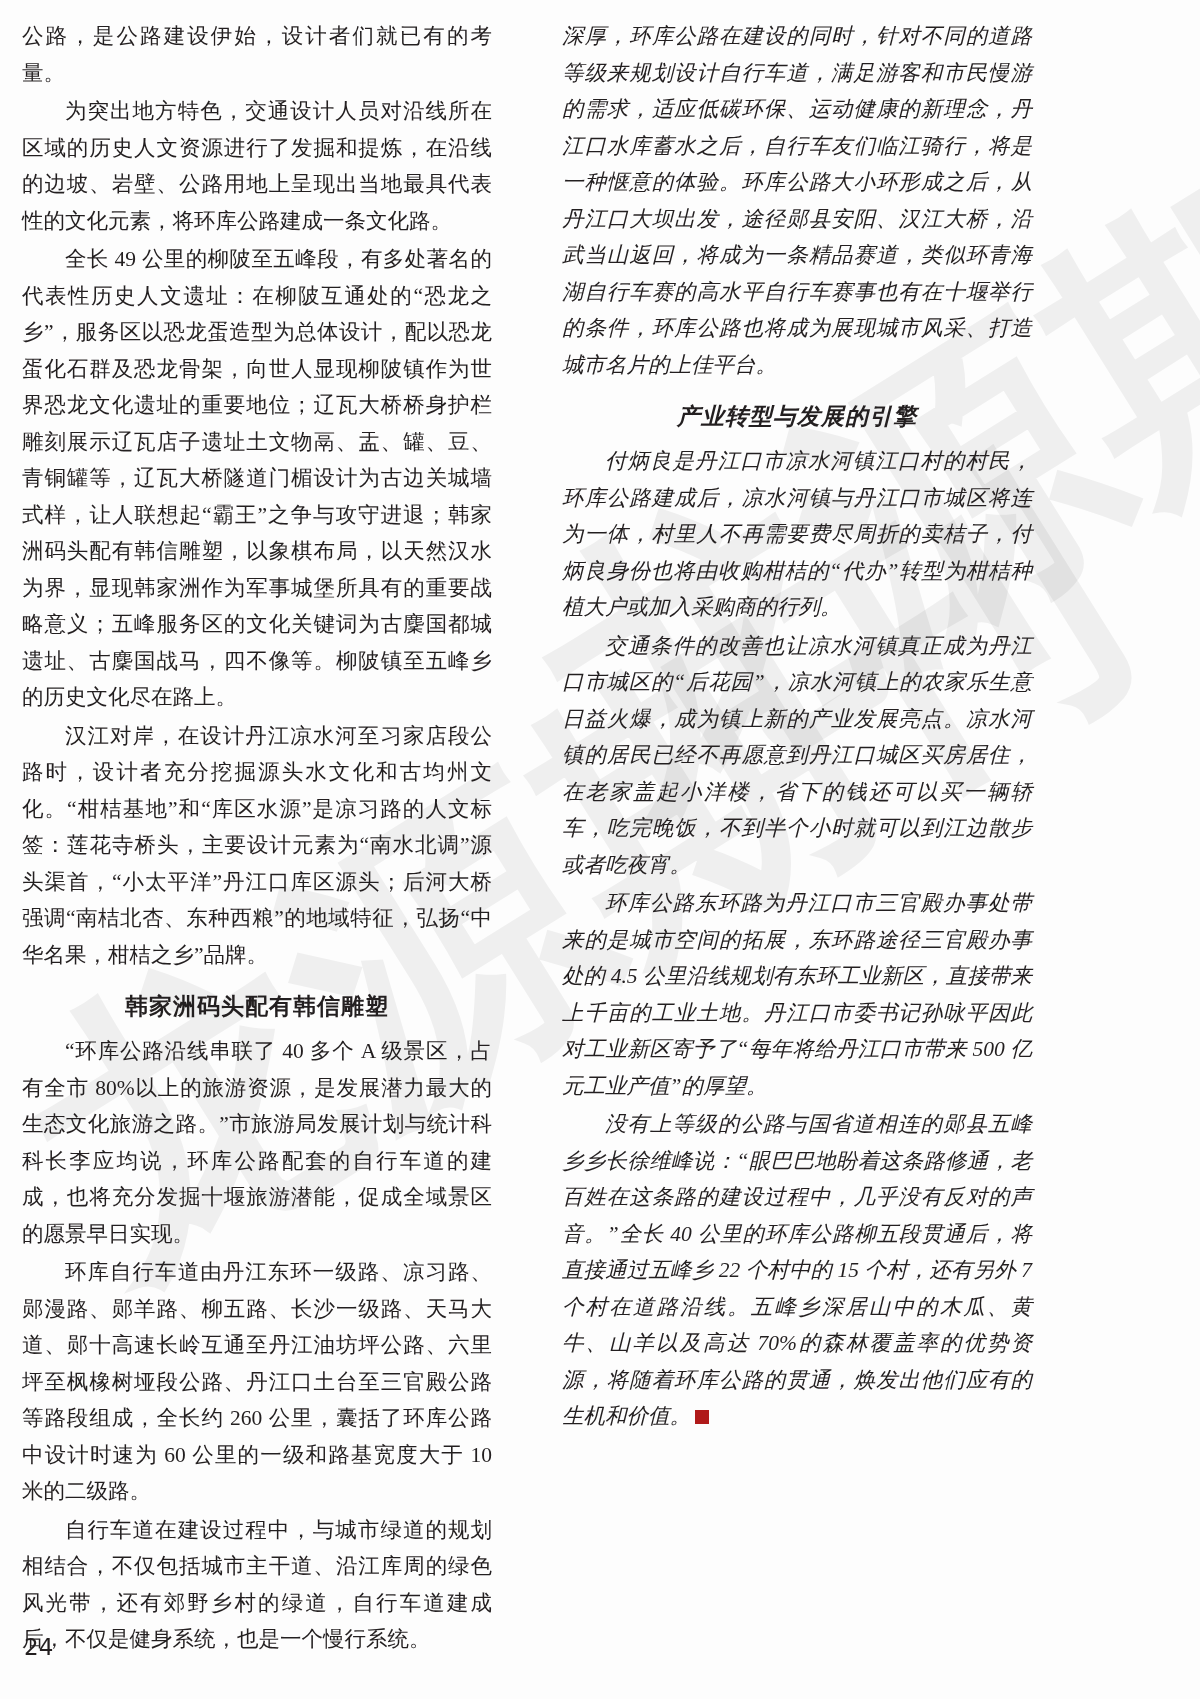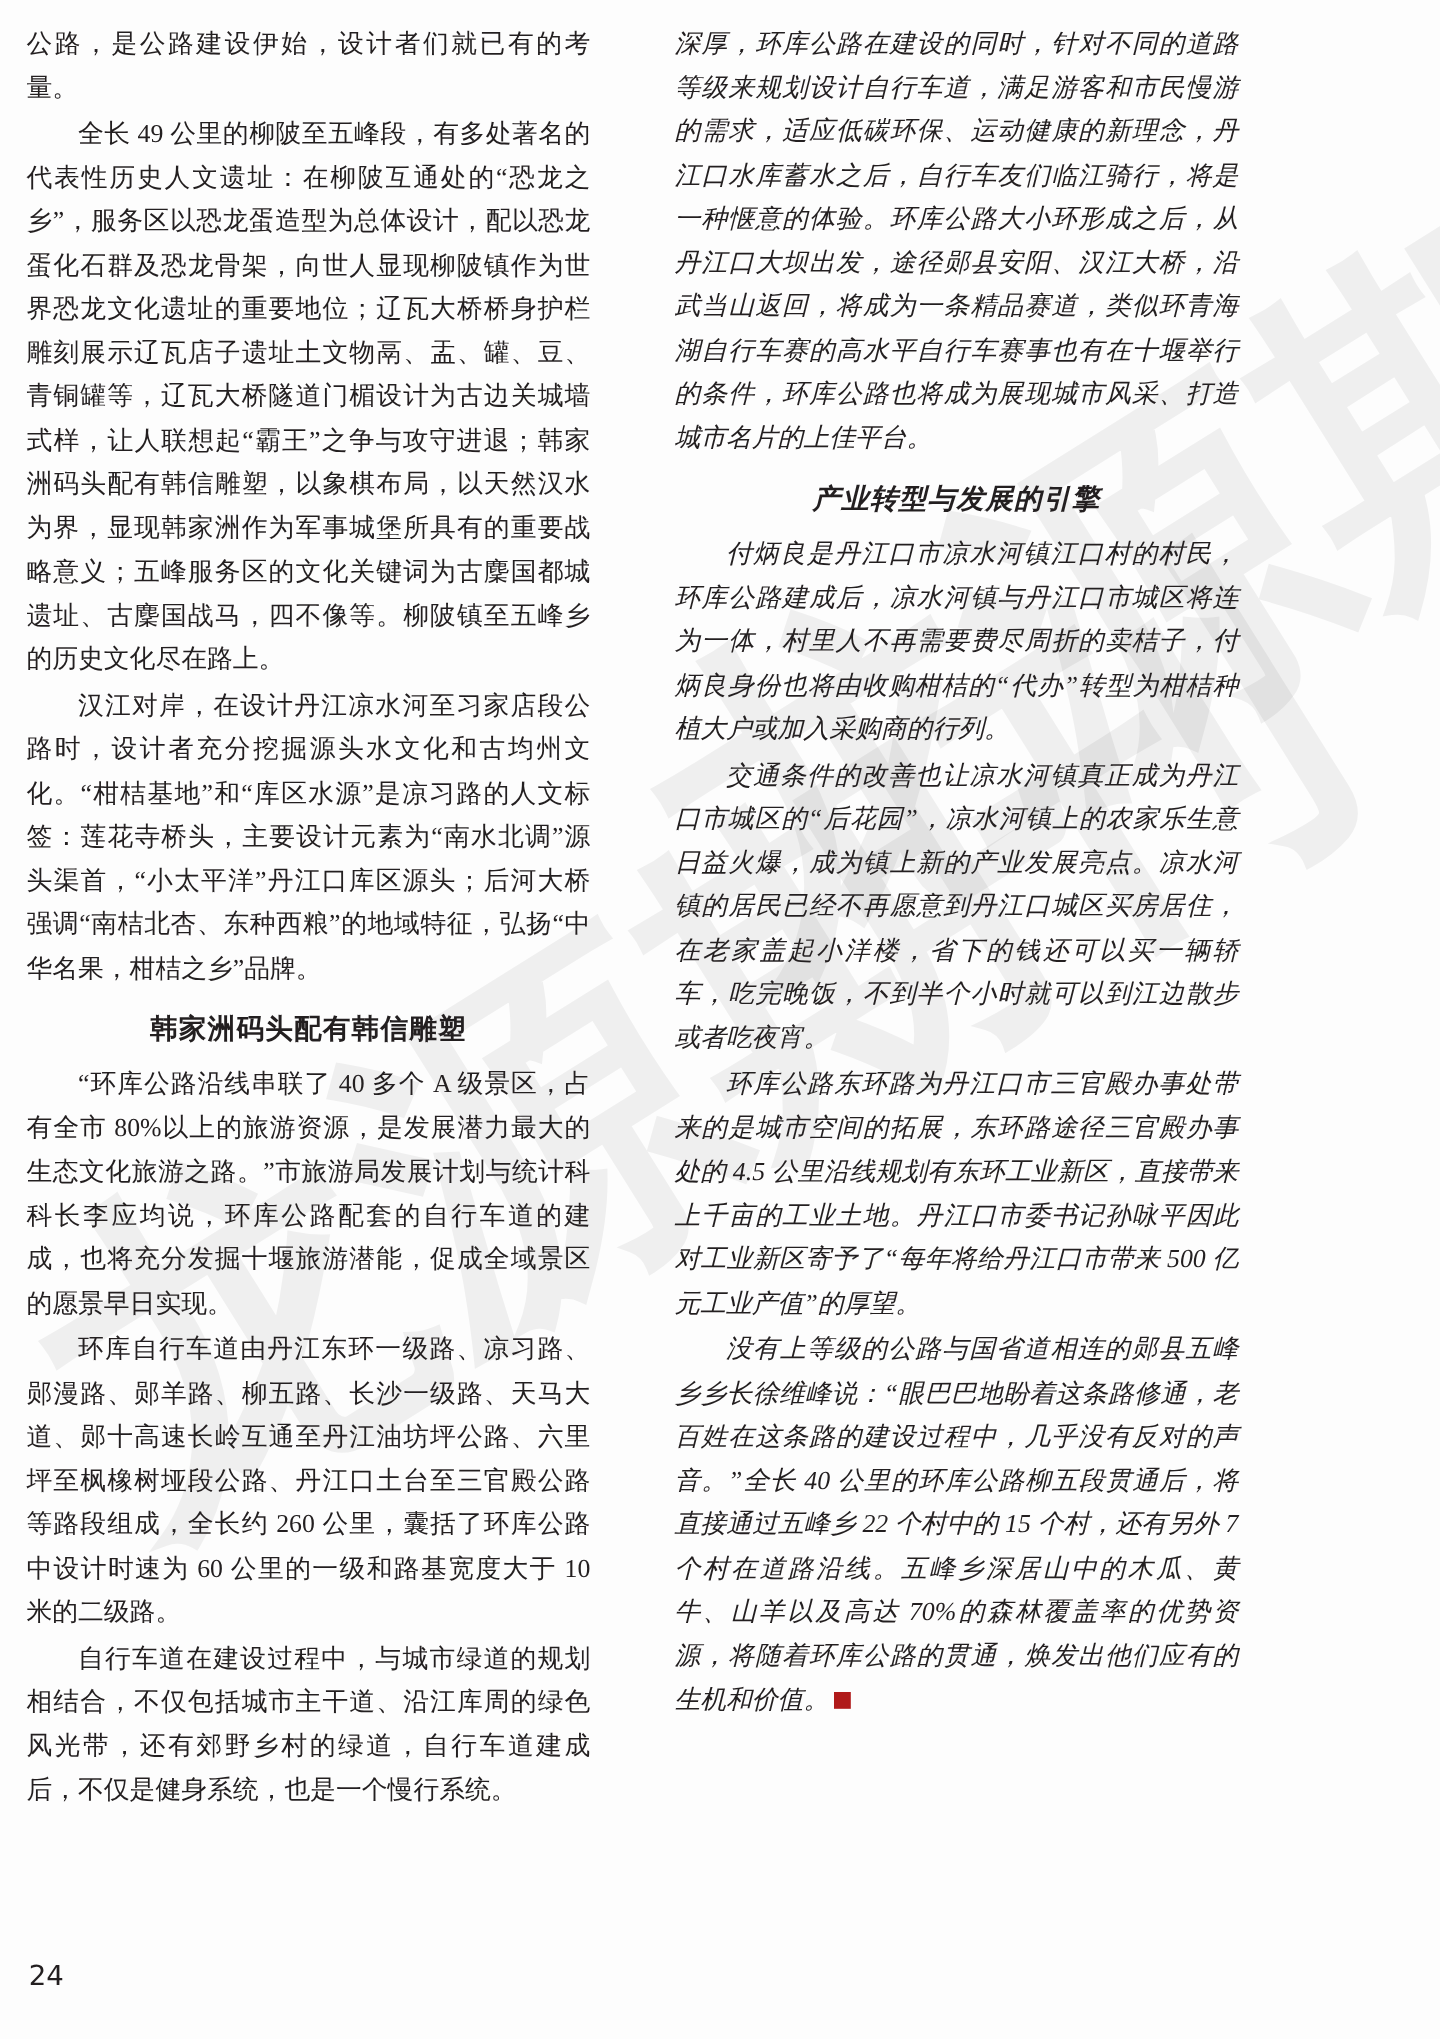--- a/index.html
+++ b/index.html
@@ -109,20 +109,21 @@
 
   <div class="watermark">
     <div class="wm-text wm1">龙源期刊</div>
     <div class="wm-text wm2">龙源期刊</div>
   </div>
 
   <div class="columns">
 
     <div class="col col-left">
       <p class="para noindent">公路，是公路建设伊始，设计者们就已有的考量。</p>
+      <p class="para">为突出地方特色，交通设计人员对沿线所在区域的历史人文资源进行了发掘和提炼，在沿线的边坡、岩壁、公路用地上呈现出当地最具代表性的文化元素，将环库公路建成一条文化路。</p>
       <p class="para">全长 49 公里的柳陂至五峰段，有多处著名的代表性历史人文遗址：在柳陂互通处的“恐龙之乡”，服务区以恐龙蛋造型为总体设计，配以恐龙蛋化石群及恐龙骨架，向世人显现柳陂镇作为世界恐龙文化遗址的重要地位；辽瓦大桥桥身护栏雕刻展示辽瓦店子遗址土文物鬲、盂、罐、豆、青铜罐等，辽瓦大桥隧道门楣设计为古边关城墙式样，让人联想起“霸王”之争与攻守进退；韩家洲码头配有韩信雕塑，以象棋布局，以天然汉水为界，显现韩家洲作为军事城堡所具有的重要战略意义；五峰服务区的文化关键词为古麇国都城遗址、古麇国战马，四不像等。柳陂镇至五峰乡的历史文化尽在路上。</p>
       <p class="para">汉江对岸，在设计丹江凉水河至习家店段公路时，设计者充分挖掘源头水文化和古均州文化。“柑桔基地”和“库区水源”是凉习路的人文标签：莲花寺桥头，主要设计元素为“南水北调”源头渠首，“小太平洋”丹江口库区源头；后河大桥强调“南桔北杏、东种西粮”的地域特征，弘扬“中华名果，柑桔之乡”品牌。</p>
 
       <h2 class="subhead">韩家洲码头配有韩信雕塑</h2>
 
       <p class="para">“环库公路沿线串联了 40 多个 A 级景区，占有全市 80%以上的旅游资源，是发展潜力最大的生态文化旅游之路。”市旅游局发展计划与统计科科长李应均说，环库公路配套的自行车道的建成，也将充分发掘十堰旅游潜能，促成全域景区的愿景早日实现。</p>
       <p class="para">环库自行车道由丹江东环一级路、凉习路、郧漫路、郧羊路、柳五路、长沙一级路、天马大道、郧十高速长岭互通至丹江油坊坪公路、六里坪至枫橡树垭段公路、丹江口土台至三官殿公路等路段组成，全长约 260 公里，囊括了环库公路中设计时速为 60 公里的一级和路基宽度大于 10 米的二级路。</p>
       <p class="para">自行车道在建设过程中，与城市绿道的规划相结合，不仅包括城市主干道、沿江库周的绿色风光带，还有郊野乡村的绿道，自行车道建成后，不仅是健身系统，也是一个慢行系统。</p>
 
     </div>

